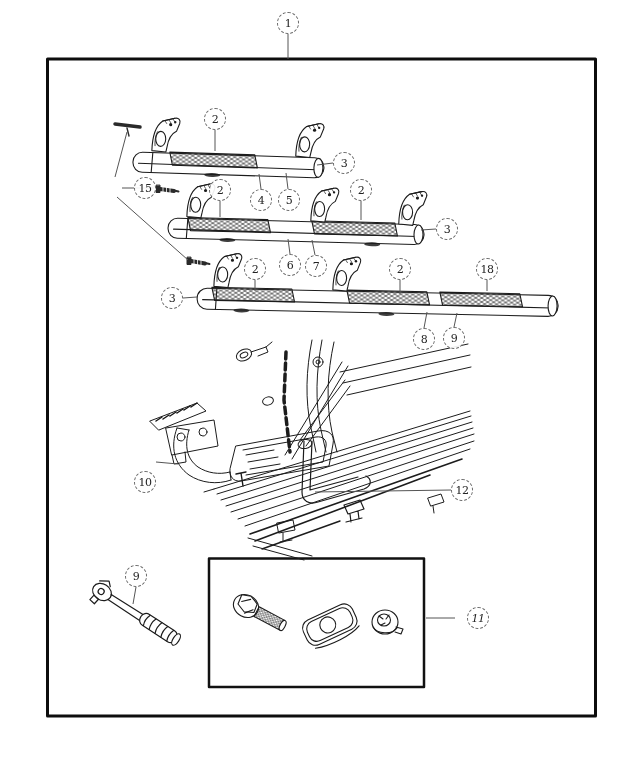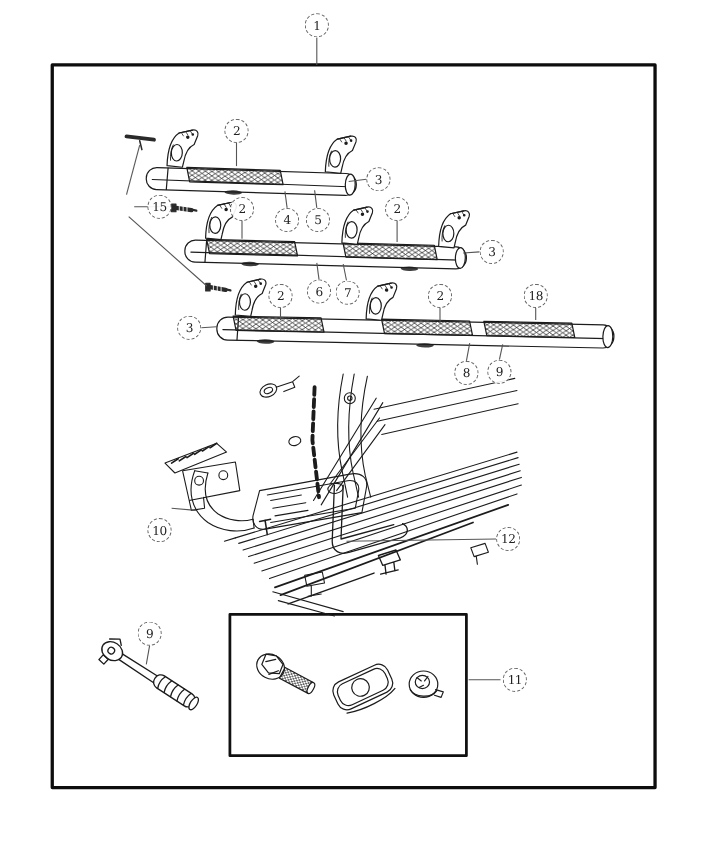--- a/index.html
+++ b/index.html
@@ -231,16 +231,16 @@
       <div class="callout" style="left: 305px; top: 255px; color: rgb(34, 34, 34);">7</div>
       <div class="callout" style="left: 161px; top: 287px; color: rgb(34, 34, 34);">3</div>
       <div class="callout" style="left: 244px; top: 258px; color: rgb(34, 34, 34);">2</div>
       <div class="callout" style="left: 389px; top: 258px; color: rgb(34, 34, 34);">2</div>
       <div class="callout" style="left: 476px; top: 258px; color: rgb(34, 34, 34);">18</div>
       <div class="callout" style="left: 413px; top: 328px; color: rgb(34, 34, 34);">8</div>
       <div class="callout" style="left: 443px; top: 327px; color: rgb(34, 34, 34);">9</div>
       <div class="callout" style="left: 134px; top: 471px; color: rgb(34, 34, 34); text-align: right;">10</div>
       <div class="callout" style="left: 451px; top: 479px; color: rgb(34, 34, 34);">12</div>
       <div class="callout" style="left: 125px; top: 565px; color: rgb(34, 34, 34);">9</div>
-      <div class="callout" style="left: 457px; top: 607px; color: rgb(34, 34, 34);">11</div>
+      <div class="callout" style="left: 467px; top: 607px; color: rgb(34, 34, 34); font-style: italic;">11</div>
     </div>
 
 </div>
 
 </body></html>

